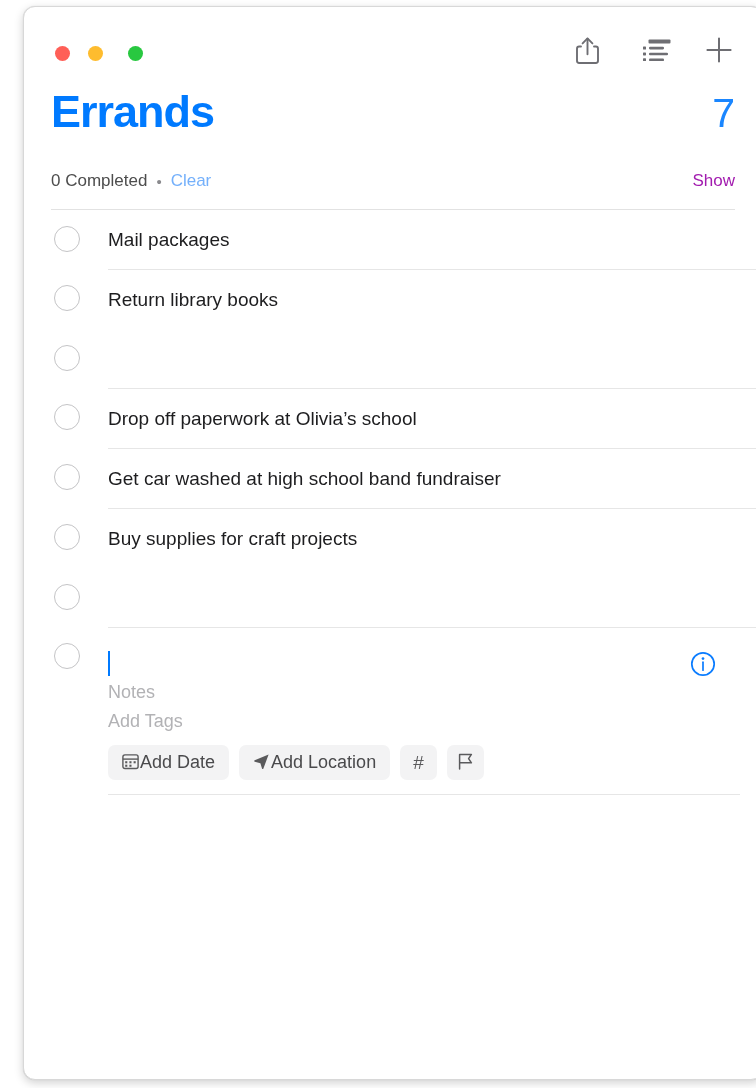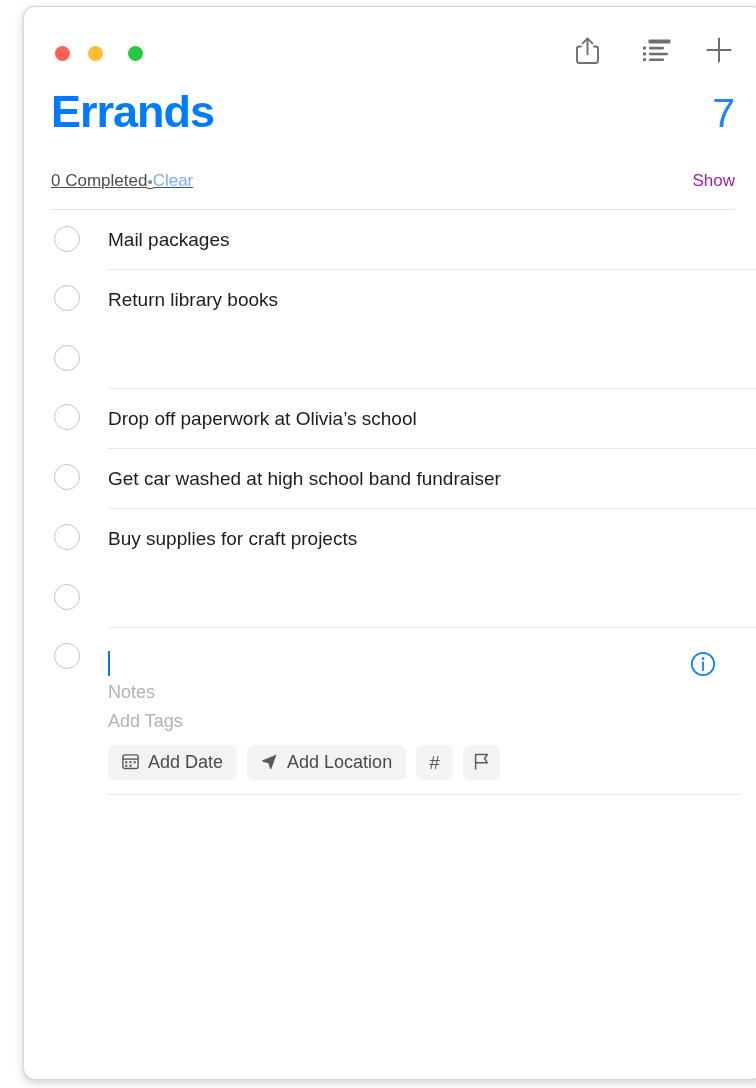--- a/index.html
+++ b/index.html
@@ -90,22 +90,22 @@
     display: flex;
     align-items: center;
     justify-content: space-between;
     height: 56px;
     font-size: 17px;
   }
 
   #completed-group {
     display: flex;
     align-items: center;
+    gap: 9px;
     color: #4d4d4d;
-    text-decoration: underline;
   }
   #completed-count { color: #4d4d4d; }
   #dot-sep { color: #8a8a8e; font-size: 15px; }
   #clear-link { color: #74b0fb; cursor: default; }
   #show-link  { color: #a21caf; cursor: default; }
 
   #header-divider {
     margin: 0 27px;
     height: 1px;
     background: #e2e2e2;
@@ -191,21 +191,21 @@
   #action-buttons {
     display: flex;
     align-items: center;
     gap: 10px;
     margin-top: 9px;
   }
 
   .action-chip {
     display: inline-flex;
     align-items: center;
-    gap: 9px;
+    gap: 1px;
     height: 35px;
     padding: 0 14px;
     background: #f3f3f4;
     border-radius: 7px;
     font-size: 18px;
     color: #4a4a4c;
     cursor: default;
     white-space: nowrap;
   }
 

